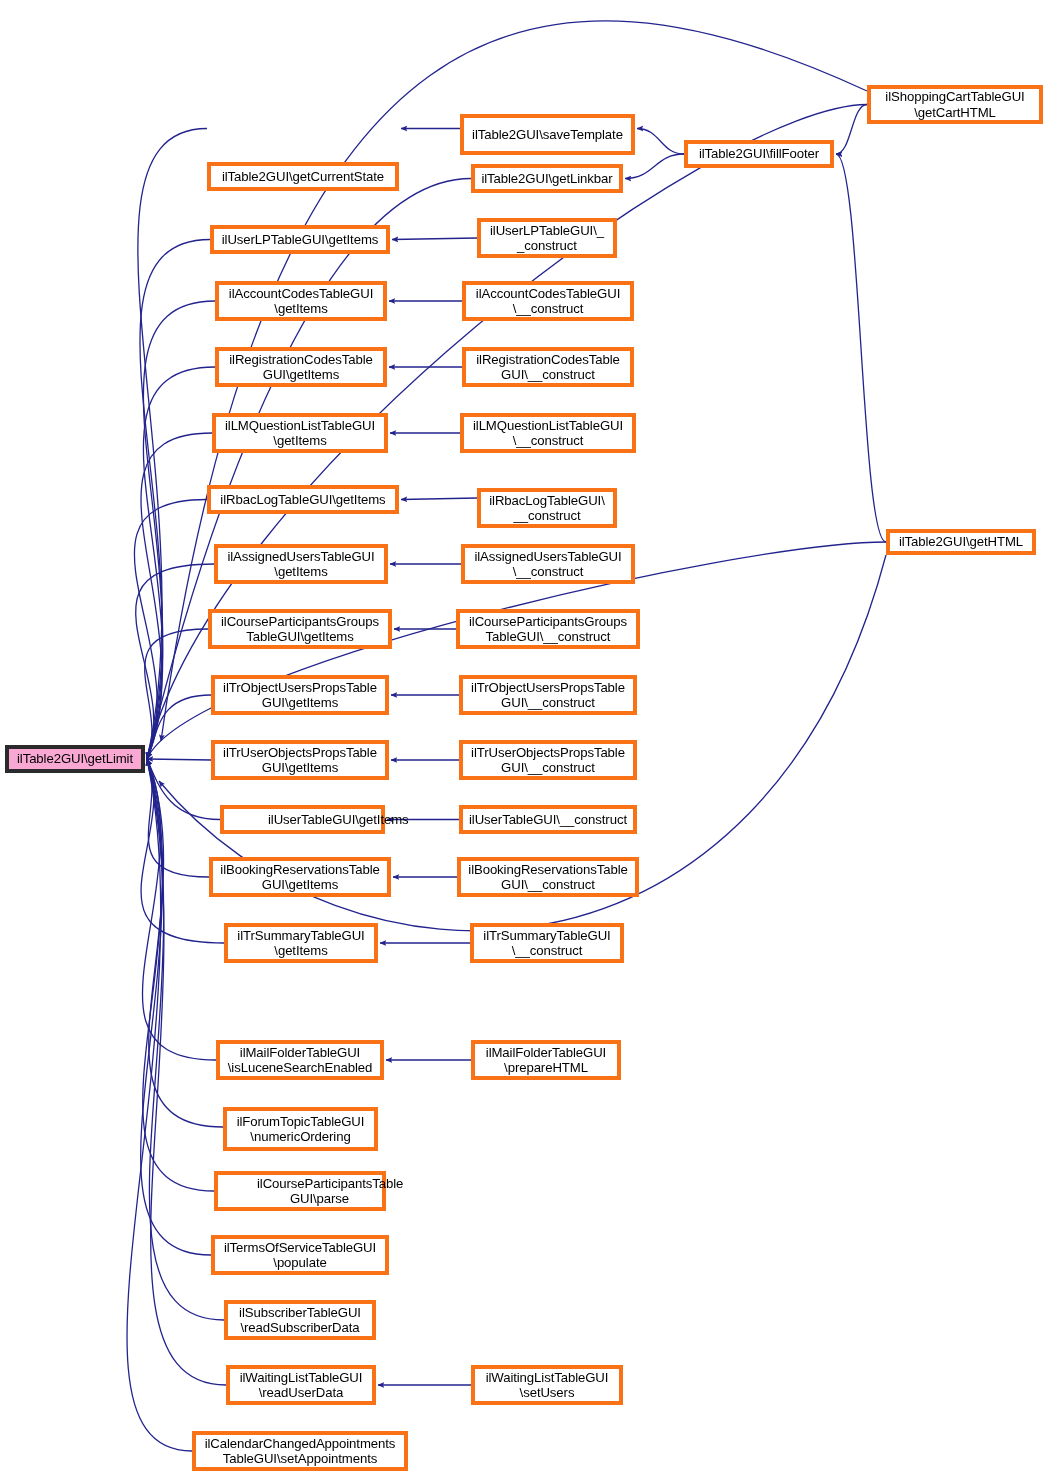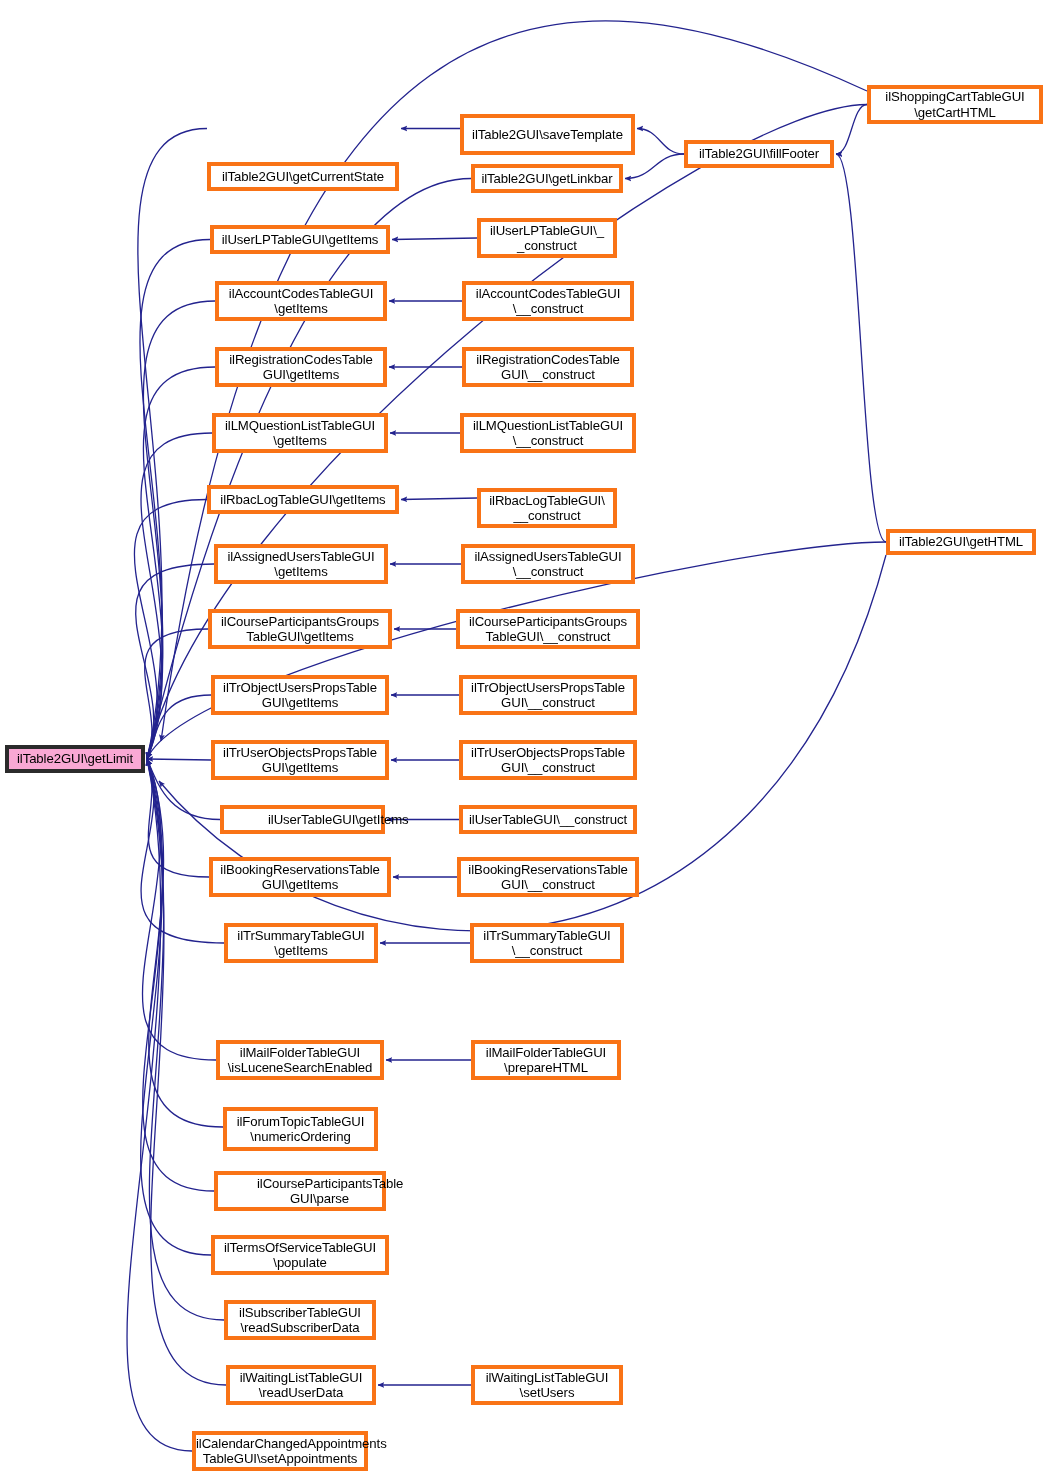--- a/index.html
+++ b/index.html
@@ -167,16 +167,16 @@
       <div class="node" style="left: 214px; top: 1171px; width: 172px; height: 40px; padding-left: 39px;"><span class="label">ilCourseParticipantsTable
 GUI\parse</span></div>
       <div class="node" style="left: 211px; top: 1235px; width: 178px; height: 40px;"><span class="label">ilTermsOfServiceTableGUI
 \populate</span></div>
       <div class="node" style="left: 224px; top: 1300px; width: 152px; height: 40px; justify-content: center;"><span class="label">ilSubscriberTableGUI
 \readSubscriberData</span></div>
       <div class="node" style="left: 226px; top: 1365px; width: 150px; height: 40px;"><span class="label">ilWaitingListTableGUI
 \readUserData</span></div>
       <div class="node" style="left: 471px; top: 1365px; width: 152px; height: 40px;"><span class="label">ilWaitingListTableGUI
 \setUsers</span></div>
-      <div class="node" style="left: 192px; top: 1431px; width: 176px; height: 40px;"><span class="label">ilCalendarChangedAppointments
+      <div class="node" style="left: 192px; top: 1431px; width: 216px; height: 40px;"><span class="label">ilCalendarChangedAppointments
 TableGUI\setAppointments</span></div>
     </div>
 </div>
 
 </body></html>

